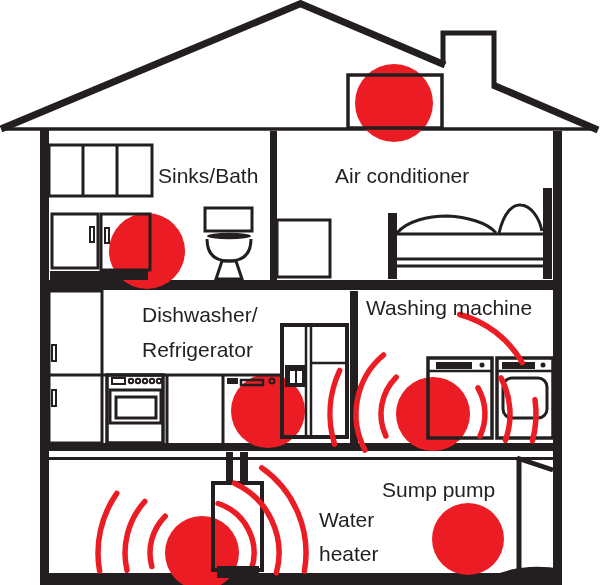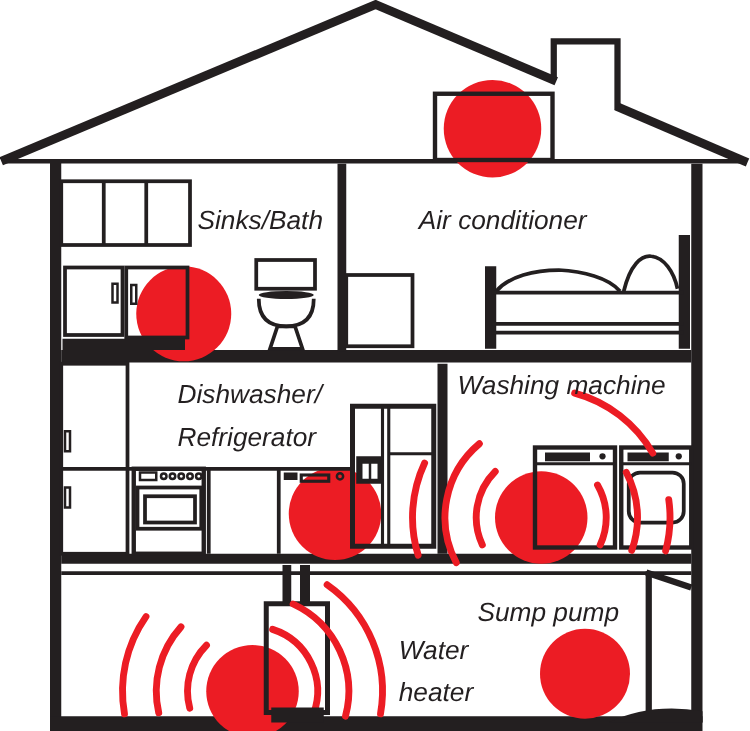--- a/index.html
+++ b/index.html
@@ -1,16 +1,16 @@
 <!DOCTYPE html>
 <html><head>
 <meta charset="utf-8">
 <style>
   html,body{margin:0;padding:0;background:#ffffff;}
-  .stage{position:relative;width:600px;height:585px;background:#ffffff;overflow:hidden;font-style:italic;}
+  .stage{position:relative;width:600px;height:585px;background:#ffffff;overflow:hidden;}
   svg{display:block;}
   .ln{stroke:#231f20;fill:none;}
   .blk{fill:#231f20;stroke:none;}
   .lbl{font-family:"Liberation Sans","DejaVu Sans",sans-serif;font-size:21px;fill:#231f20;}
 </style>
 </head>
 <body>
 
 <div class="stage">
 <svg width="600" height="585" viewBox="0 0 600 585">

